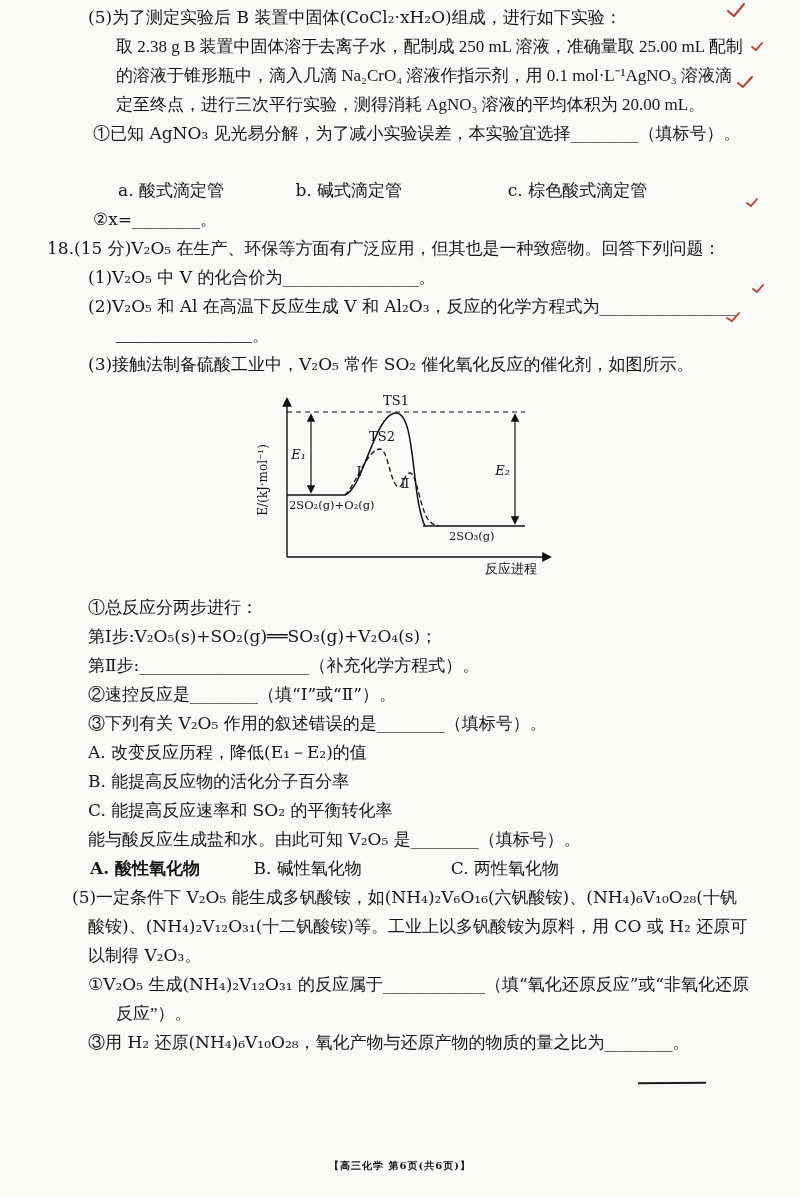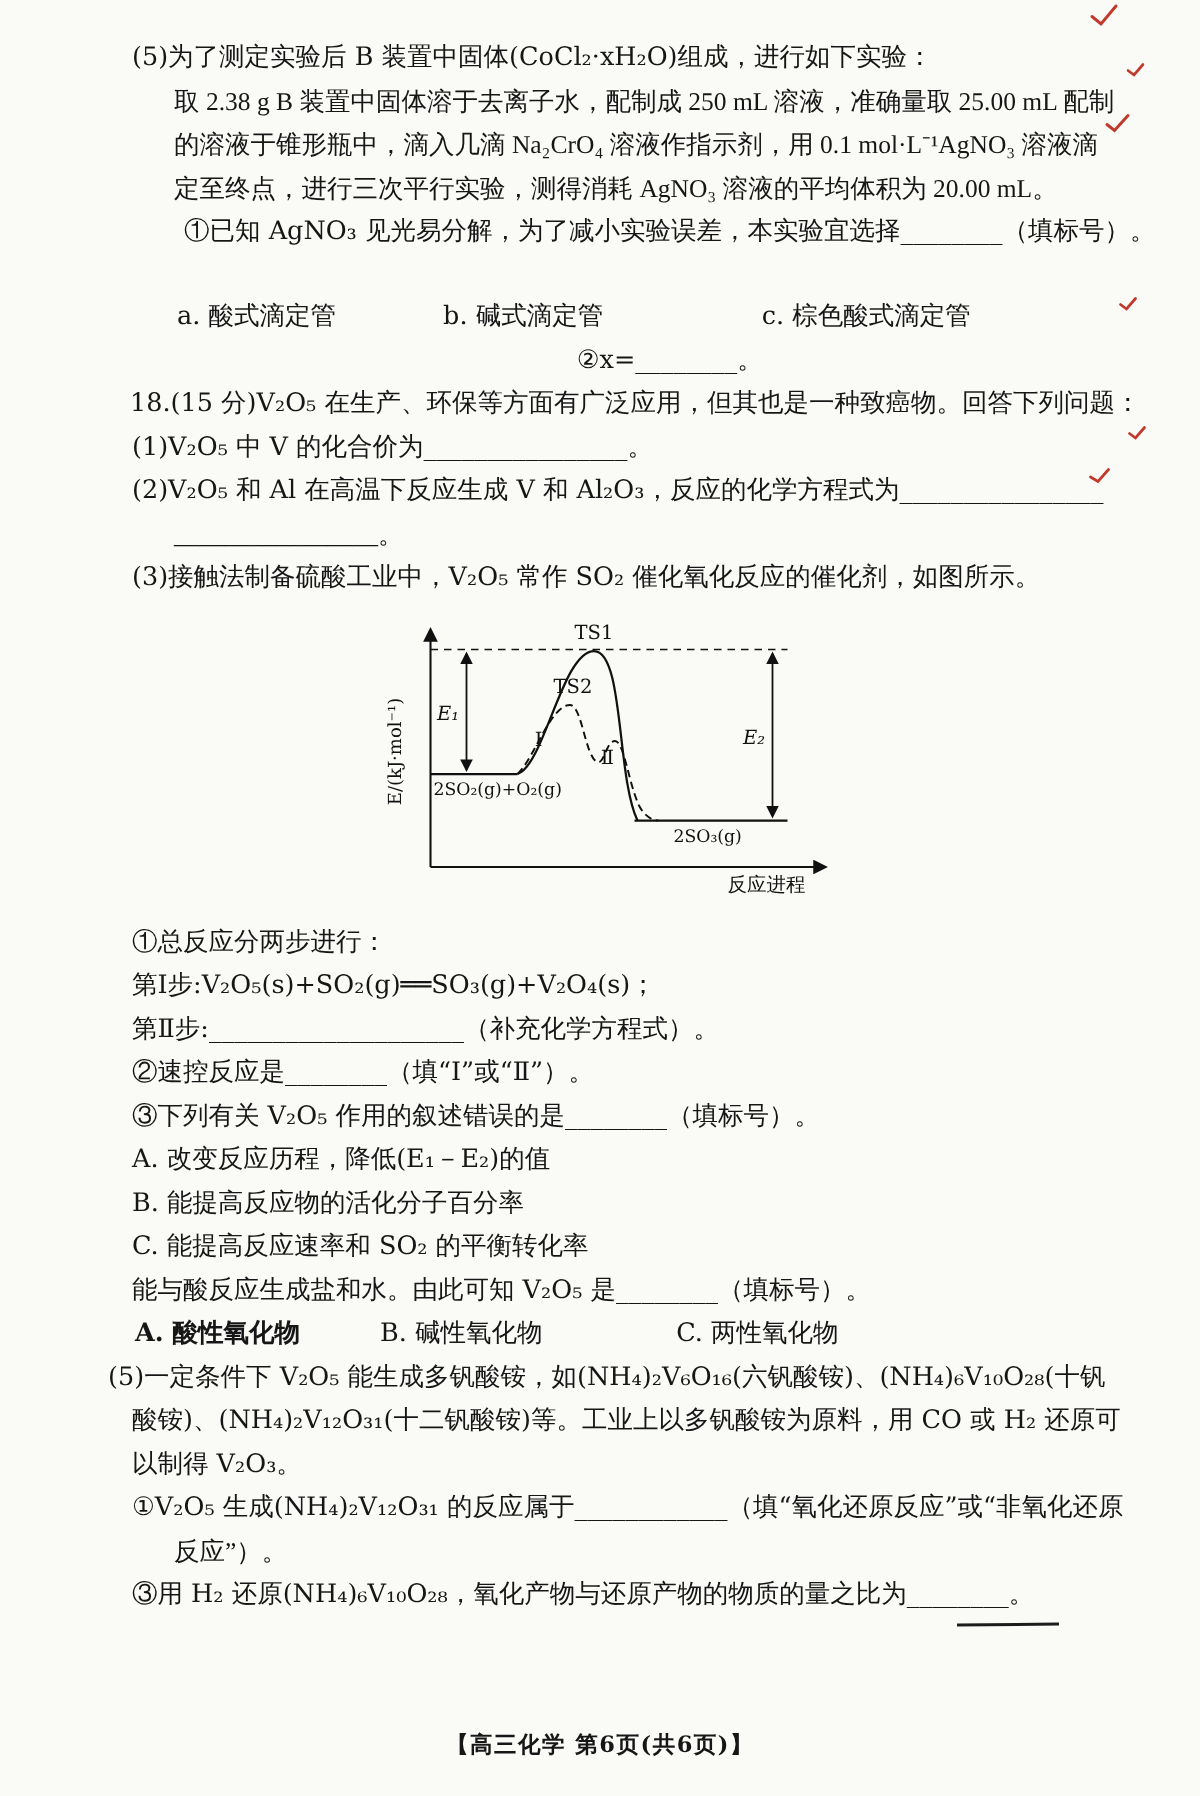--- a/index.html
+++ b/index.html
@@ -5,43 +5,43 @@
   html,body{margin:0;padding:0;background:#e8e8e6;}
   .page{
     position:relative;
     width:800px;height:1197px;
     margin:0 auto;
     background:#fafaf7;
     font-family:"DejaVu Serif","Liberation Serif",serif;
     font-size:17px;color:#161616;
     overflow:hidden;
   }
-  .content{padding-top:24px;}
+  .content{padding-top:3px;}
   .ln{line-height:29px;white-space:nowrap;}
-  .in-q{margin-left:47px;text-align:center;}   
+  .in-q{margin-left:47px;}   
   .in-a{margin-left:88px;}   
   .in-b{margin-left:116px;font-family:Liberation Serif, serif;}  
-  .in-c{margin-left:93px;text-align:center;}   
+  .in-c{margin-left:93px;}   
   .in-d{margin-left:72px;}   
   .opt-row-a{margin-left:118px;margin-top:28px;}
   .opt-row-b{margin-left:90px;}
   .opt{display:inline-block;}
   .opt.w172{width:172px;}
   .opt.w207{width:207px;}
   .opt.w158{width:158px;font-weight:bold;}
   .opt.w192{width:192px;}
   figure.diagram{margin:6px 0 8px 253px;padding:0;width:312px;height:200px;}
   .mark{position:absolute;pointer-events:none;}
   .stray-line{
     position:absolute;left:638px;top:1082px;width:68px;height:2px;
     background:#1c1c1c;transform:rotate(-0.6deg);
   }
   .footer{
     position:absolute;bottom:24px;left:0;width:100%;
-    text-align:center;font-size:15px;font-weight:600;letter-spacing:1px;
+    text-align:center;font-size:10px;font-weight:600;letter-spacing:1px;
   }
   svg text{fill:#111;font-family:"DejaVu Serif","Liberation Serif",serif;}
 </style>
 </head>
 <body>
 
 <div class="page">
   <div class="content">
 
     <section>

